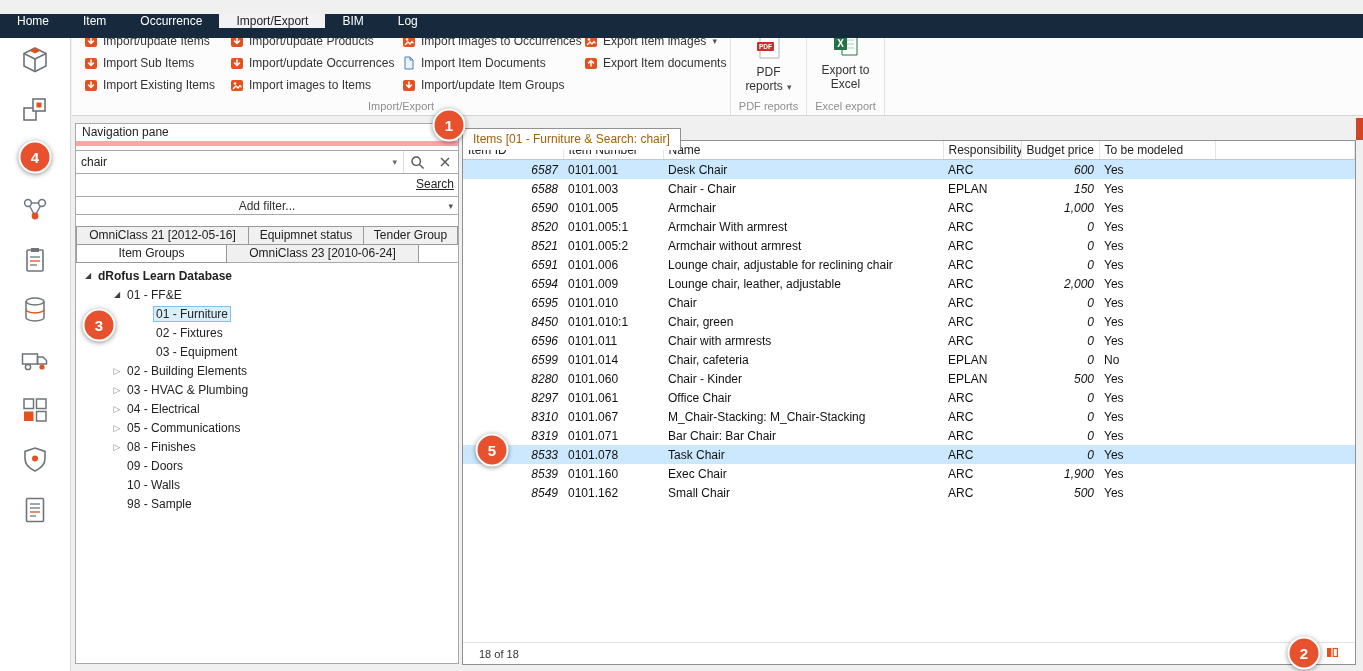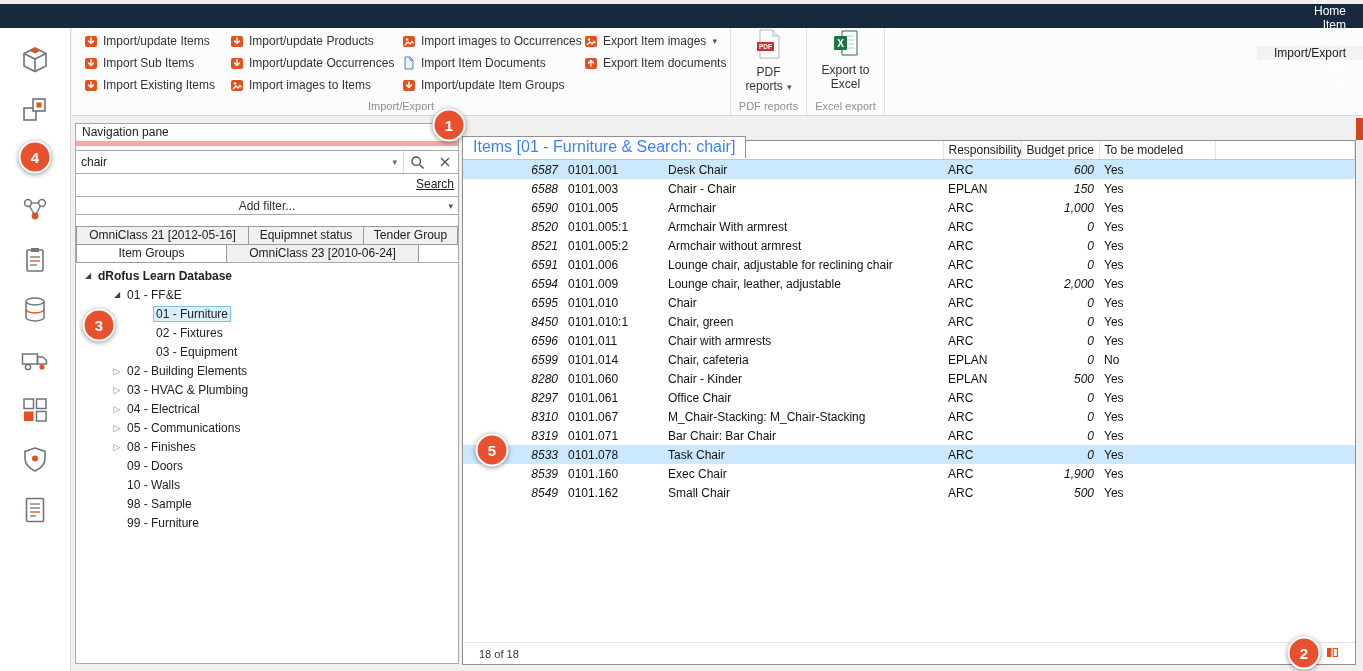--- a/index.html
+++ b/index.html
@@ -1,19 +1,19 @@
 <!DOCTYPE html>
 <html><head>
 <meta charset="utf-8">
 <style>
   html,body{margin:0;padding:0;background:#ffffff;font-family:"Liberation Sans",sans-serif;}
   #app{position:relative;width:1363px;height:671px;background:#f0f0f0;overflow:hidden;font-size:12px;color:#222;}
 
   
-  .menubar{position:absolute;top:4px;left:0;right:0;height:24px;background:#16293d;display:flex;align-items:flex-end;z-index:10;flex-direction:column;}
+  .menubar{position:absolute;top:14px;left:0;right:0;height:24px;background:#16293d;display:flex;align-items:flex-start;z-index:10;}
   .menu-item{color:#fff;font-size:12px;display:flex;align-items:center;padding:0 17px;cursor:default;}
   .menu-item.active{background:#f2f2f2;color:#1c1c1c;}
 
   
   .sidebar{position:absolute;top:24px;left:0;width:71px;bottom:0;background:#fff;border-right:1px solid #d8d8d8;display:flex;flex-direction:column;align-items:center;padding-top:20px;gap:19px;box-sizing:border-box;z-index:5;}
   .side-icon{width:31px;height:31px;display:flex;align-items:center;justify-content:center;}
 
   
   .ribbon{position:absolute;top:24px;left:72px;right:0;height:91px;background:#fcfcfc;border-bottom:1px solid #d4d4d4;display:flex;align-items:stretch;z-index:4;}
   .rib-group{display:flex;flex-direction:column;border-right:1px solid #e1e1e1;box-sizing:border-box;}
@@ -51,21 +51,21 @@
   .tnode{height:19px;display:flex;align-items:center;font-size:12px;color:#222;cursor:default;}
   .tw{width:14px;text-align:center;flex:none;color:#555;}
   .tw.exp{font-size:8px;color:#404040;}
   .tw.col{font-size:9px;color:#8a8a8a;}
   .tlabel{padding:0 3px;white-space:nowrap;}
   .tnode.bold .tlabel{font-weight:bold;}
   .tnode.selected .tlabel{background:#d9effc;border:1px solid #7fc3e8;padding:0 2px;}
 
   
   .main{position:absolute;left:390px;top:4px;right:7px;bottom:6px;}
-  .doc-tab{position:absolute;top:16px;left:0;height:21px;line-height:20px;background:#fff;border:1px solid #919191;border-bottom:none;padding:0 10px;font-size:16px;color:#3b82f6;z-index:3;white-space:nowrap;cursor:default;}
+  .doc-tab{position:absolute;top:8px;left:0;height:21px;line-height:20px;background:#fff;border:1px solid #919191;border-bottom:none;padding:0 10px;font-size:12px;color:#a16207;z-index:3;white-space:nowrap;cursor:default;}
   .table-frame{position:absolute;top:20px;left:0;right:0;bottom:0;background:#fff;border:1px solid #919191;box-sizing:border-box;display:flex;flex-direction:column;}
   .tscroll{flex:1;overflow:hidden;}
   table{border-collapse:collapse;table-layout:fixed;width:100%;font-size:12px;}
   th{font-weight:normal;text-align:left;border-right:1px solid #e4e4e4;border-bottom:1px solid #c6c6c6;padding:1px 5px;height:16px;color:#222;background:#fff;white-space:nowrap;overflow:hidden;cursor:default;}
   td{padding:1px 5px;height:17px;color:#111;white-space:nowrap;overflow:hidden;cursor:default;}
   tr.selected td{background:#cce8ff;}
   .r{text-align:right;font-style:italic;}
   .statusbar{height:21px;border-top:1px solid #e3e3e3;display:flex;align-items:center;justify-content:space-between;padding:0 16px;font-size:11px;color:#333;background:#fff;}
 
   
@@ -397,24 +397,20 @@
             <span class="tlabel">09 - Doors</span>
           </div>
           <div class="tnode" style="padding-left: 34px;">
             <span class="tw"></span>
             <span class="tlabel">10 - Walls</span>
           </div>
           <div class="tnode" style="padding-left: 34px;">
             <span class="tw"></span>
             <span class="tlabel">98 - Sample</span>
           </div>
-          <div class="tnode" style="padding-left: 34px;">
-            <span class="tw"></span>
-            <span class="tlabel">99 - Furniture</span>
-          </div>
         </div>
     </div>
 
     <div class="main">
       <div class="doc-tab"><span>Items [01 - Furniture &amp; Search: chair]</span></div>
       <div class="table-frame">
         <div class="tscroll">
           <table id="itemsTable">
               <colgroup>
                 <col style="width: 100px;">

